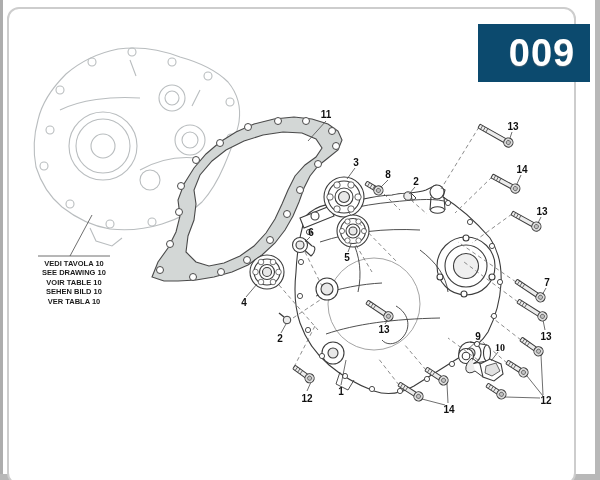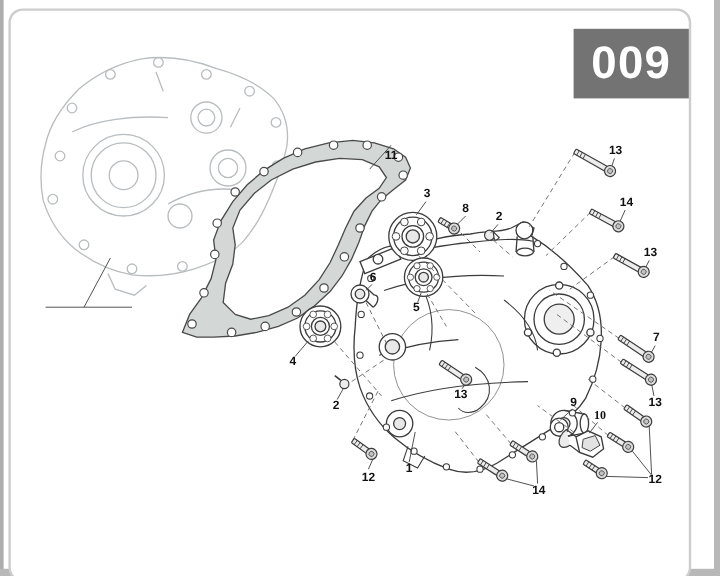--- a/index.html
+++ b/index.html
@@ -355,38 +355,45 @@
           <rect x="0" y="-2.2" width="13.5" height="4.4" rx="1" fill="#ececec" stroke="#3c3c3c" stroke-width="1"></rect>
           <line x1="3" y1="-2.2" x2="3" y2="2.2" stroke="#3c3c3c" stroke-width=".7"></line>
           <line x1="6" y1="-2.2" x2="6" y2="2.2" stroke="#3c3c3c" stroke-width=".7"></line>
           <line x1="9" y1="-2.2" x2="9" y2="2.2" stroke="#3c3c3c" stroke-width=".7"></line>
           <circle cx="14.5" cy="0" r="4.6" fill="#dcdcdc" stroke="#3c3c3c" stroke-width="1"></circle>
           <circle cx="14.5" cy="0" r="2.1" fill="#c2c2c2" stroke="#3c3c3c" stroke-width=".6"></circle>
         </g>
       </g>
   </svg>
 
-  <div class="badge" style="background: #737373; color: rgb(255, 255, 255);">
+  <div class="badge" style="background: #0c4a6e; color: rgb(255, 255, 255); padding-left: 16px;">
     <span>009</span>
   </div>
 
+  <div class="note">
+    <div>VEDI TAVOLA 10</div>
+    <div>SEE DRAWING 10</div>
+    <div>VOIR TABLE 10</div>
+    <div>SEHEN BILD 10</div>
+    <div>VER TABLA 10</div>
+  </div>
 
   <div id="callout-layer">
       <span class="callout" style="left: 341px; top: 391px;">1</span>
       <span class="callout" style="left: 416px; top: 181px;">2</span>
       <span class="callout" style="left: 280px; top: 338px;">2</span>
       <span class="callout" style="left: 356px; top: 162px;">3</span>
       <span class="callout" style="left: 244px; top: 302px;">4</span>
       <span class="callout" style="left: 347px; top: 257px;">5</span>
       <span class="callout" style="left: 311px; top: 232px;">6</span>
       <span class="callout" style="left: 547px; top: 282px;">7</span>
       <span class="callout" style="left: 388px; top: 174px;">8</span>
       <span class="callout" style="left: 478px; top: 336px;">9</span>
       <span class="callout" style="left: 500px; top: 347px; font-family: Liberation Serif, serif;">10</span>
-      <span class="callout" style="left: 326px; top: 130px;">11</span>
+      <span class="callout" style="left: 326px; top: 114px;">11</span>
       <span class="callout" style="left: 307px; top: 398px;">12</span>
       <span class="callout" style="left: 546px; top: 400px;">12</span>
       <span class="callout" style="left: 513px; top: 126px;">13</span>
       <span class="callout" style="left: 542px; top: 211px;">13</span>
       <span class="callout" style="left: 546px; top: 336px;">13</span>
       <span class="callout" style="left: 384px; top: 329px;">13</span>
       <span class="callout" style="left: 522px; top: 169px;">14</span>
       <span class="callout" style="left: 449px; top: 409px;">14</span>
     </div>
 </div>

